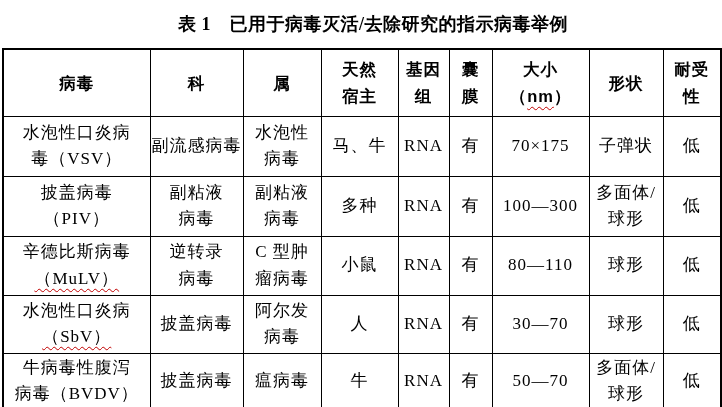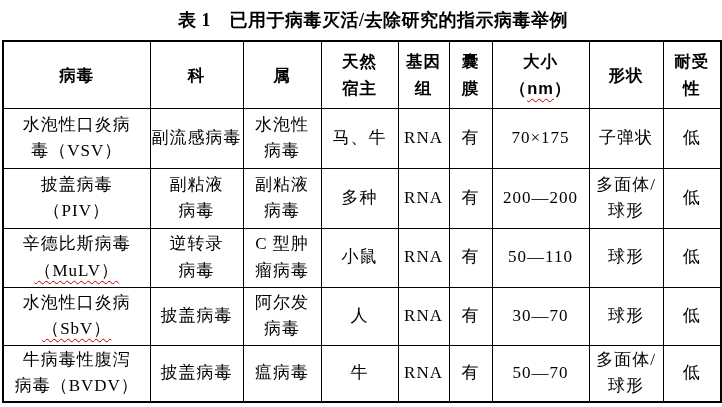--- a/index.html
+++ b/index.html
@@ -8,21 +8,21 @@
   }
   body {
     width: 722px;
     height: 407px;
     background: #ffffff;
     color: #000000;
     overflow: hidden;
     font-family: "Liberation Serif", serif;
   }
   .caption {
-    height: 40px;
+    height: 48px;
     display: flex;
     align-items: center;
     justify-content: center;
     font-size: 18px;
     font-weight: 700;
     letter-spacing: 0.5px;
     font-family: "Liberation Serif", serif;
     padding-left: 24px;
   }
   table.vtable {
@@ -132,36 +132,36 @@
       <tr>
         <td><span>披盖病毒
 （PIV）</span></td>
         <td><span>副粘液
 病毒</span></td>
         <td><span>副粘液
 病毒</span></td>
         <td><span>多种</span></td>
         <td><span>RNA</span></td>
         <td><span>有</span></td>
-        <td><span>200—200</span></td>
+        <td><span>100—300</span></td>
         <td><span>多面体/
 球形</span></td>
         <td><span>低</span></td>
       </tr>
       <tr>
         <td><span>辛德比斯病毒
 </span><span class="sq">（MuLV）</span></td>
         <td><span>逆转录
 病毒</span></td>
         <td><span>C 型肿
 瘤病毒</span></td>
         <td><span>小鼠</span></td>
         <td><span>RNA</span></td>
         <td><span>有</span></td>
-        <td><span>50—110</span></td>
+        <td><span>80—110</span></td>
         <td><span>球形</span></td>
         <td><span>低</span></td>
       </tr>
       <tr>
         <td><span>水泡性口炎病
 </span><span class="sq">（SbV）</span></td>
         <td><span>披盖病毒</span></td>
         <td><span>阿尔发
 病毒</span></td>
         <td><span>人</span></td>

